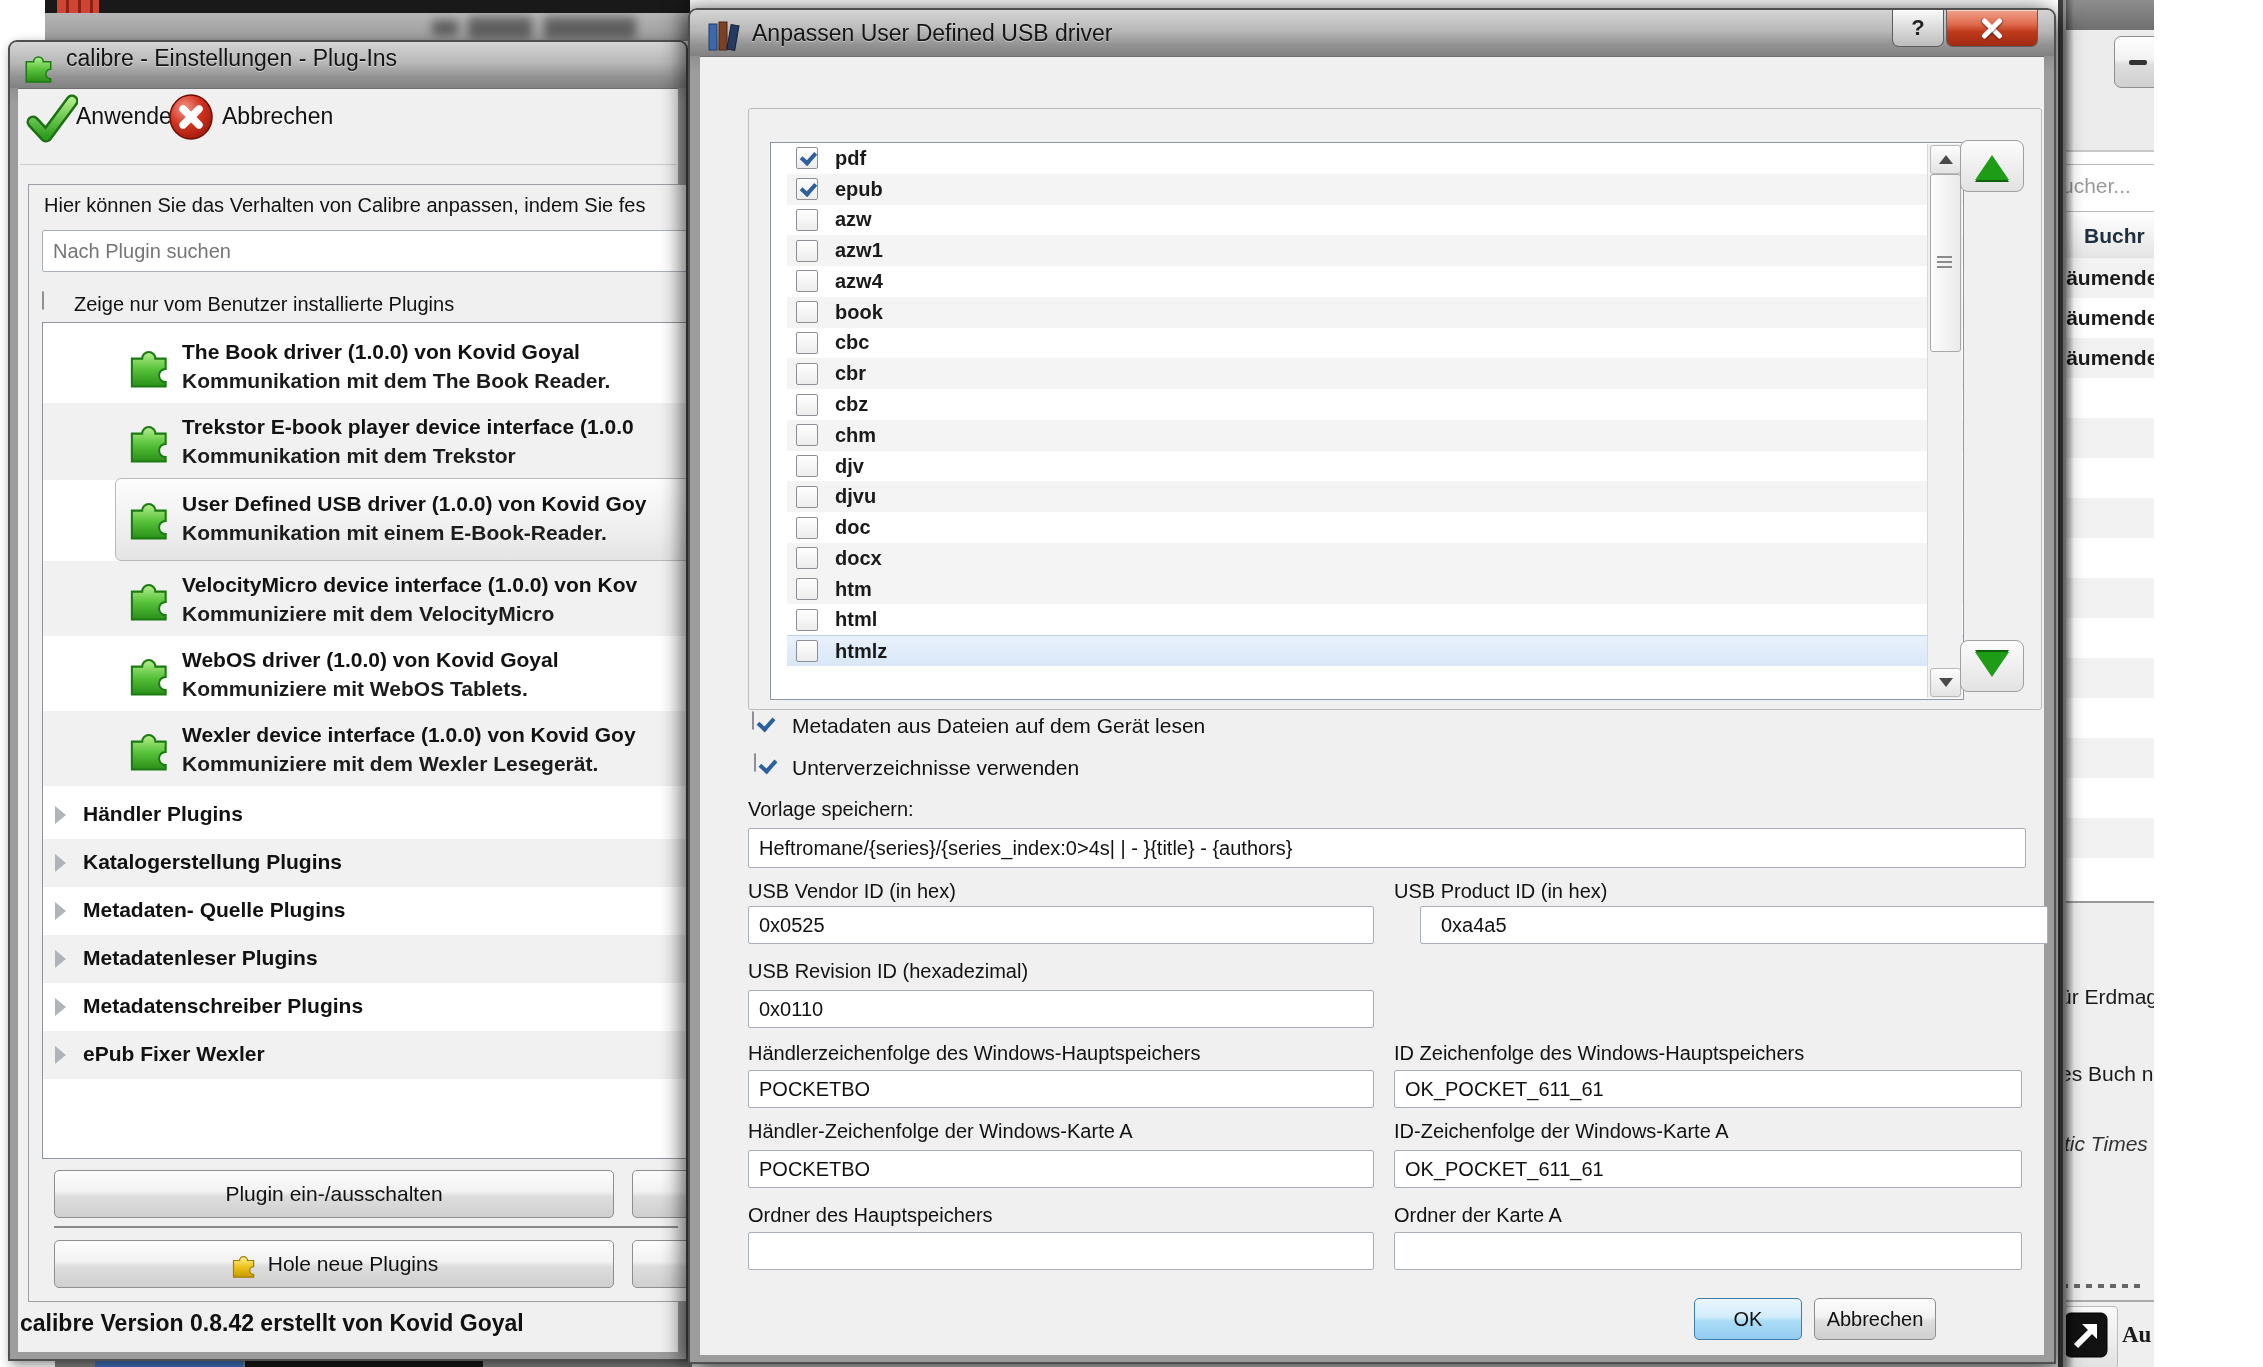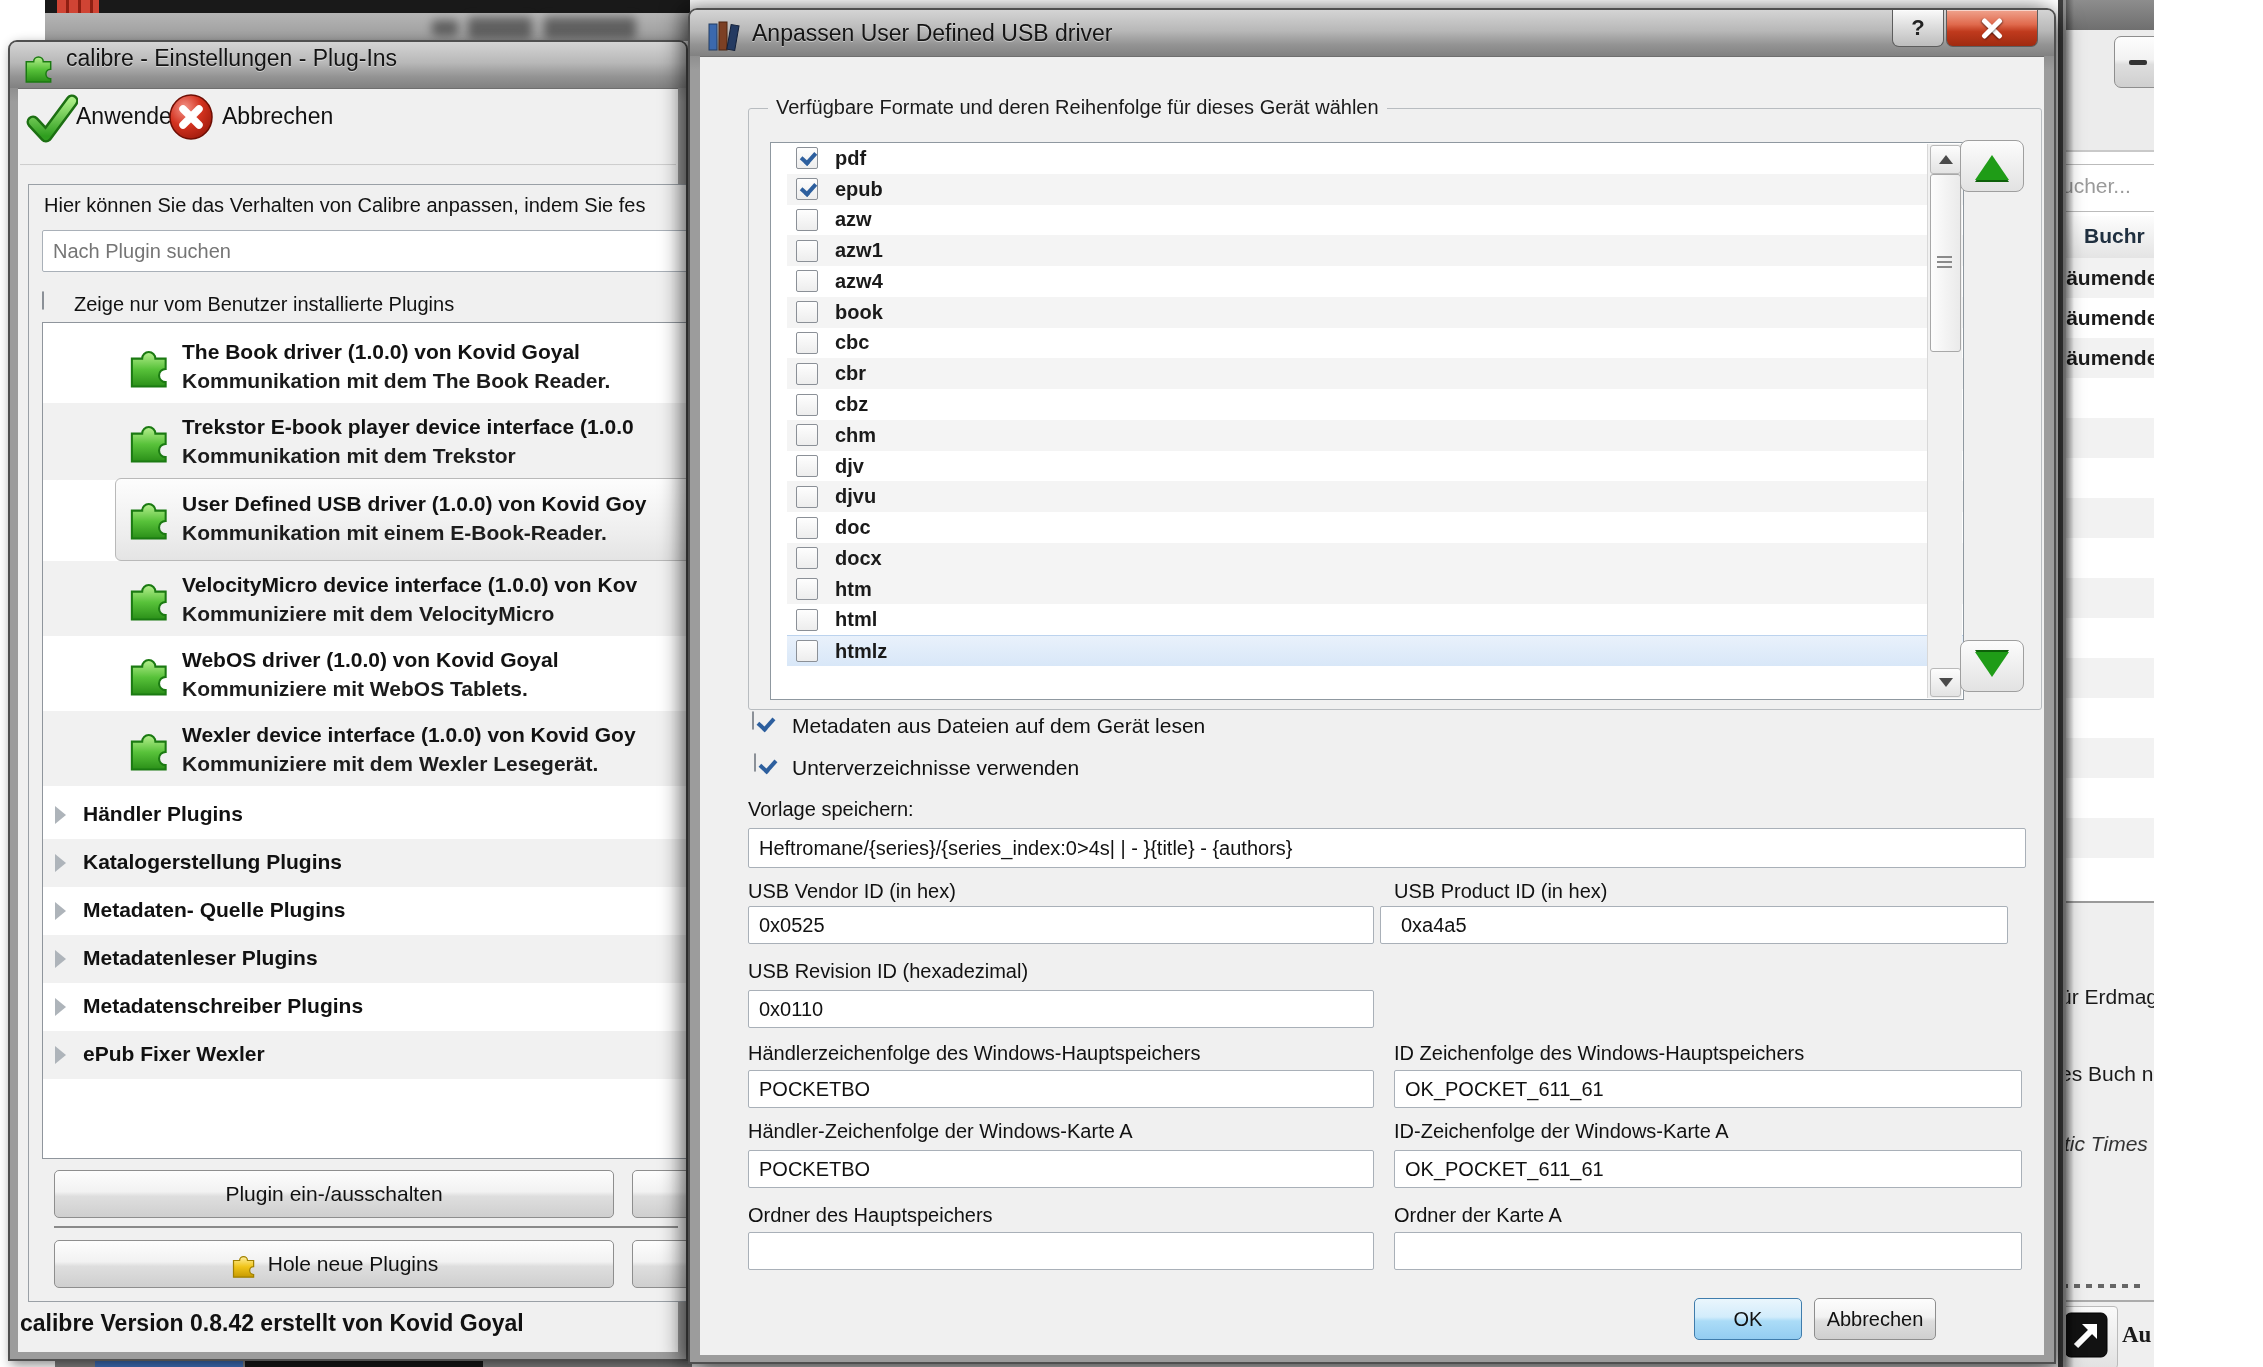--- a/index.html
+++ b/index.html
@@ -325,21 +325,20 @@
       <span>?</span>
     </div>
     <div class="cap-btn cap-close" style="right:16px;width:90px;height:36px;">
       <span class="xbar" style="transform:rotate(45deg);"></span>
       <span class="xbar" style="transform:rotate(-45deg);"></span>
     </div>
 
     <div class="client" style="left:10px;top:46px;width:1344px;height:1298px;"></div>
 
     
-    <span class="grouplabel nowrap" style="left:78px;top:86px;">Verfügbare Formate und deren Reihenfolge für dieses Gerät wählen</span>
     <div class="groupbox" style="left:58px;top:98px;width:1292px;height:600px;"></div>
 
     <div class="fmt-list" id="format-list" style="left:80px;top:132px;width:1176px;height:556px;padding-left:16px;">
 
     <div class="fmt-row">
           <span class="cb checked"></span>
           <span class="fmt-label">pdf</span>
         </div>
         <div class="fmt-row alt">
           <span class="cb checked"></span>
@@ -432,21 +431,21 @@
     <span class="abs nowrap" style="left:102px;top:746px;font-size:21px;">Unterverzeichnisse verwenden</span>
 
     <span class="abs nowrap" style="left:58px;top:788px;font-size:20px;">Vorlage speichern:</span>
     <input class="tinput" style="left: 58px; top: 818px; width: 1278px; height: 40px;" value="Heftromane/{series}/{series_index:0&gt;4s| | - }{title} - {authors}">
 
     
     <div id="field-grid">
         <div style="position: absolute; left: 58px; top: 870px; font-size: 20px; white-space: nowrap;">USB Vendor ID (in hex)</div>
         <input class="tinput" value="0x0525" style="left: 58px; top: 896px; width: 626px; height: 38px;">
         <div style="position: absolute; left: 704px; top: 870px; font-size: 20px; white-space: nowrap;">USB Product ID (in hex)</div>
-        <input class="tinput" value="0xa4a5" style="left: 690px; top: 896px; width: 628px; height: 38px; padding-left: 20px;">
+        <input class="tinput" value="0xa4a5" style="left: 730px; top: 896px; width: 628px; height: 38px; padding-left: 20px;">
         <div style="position: absolute; left: 58px; top: 950px; font-size: 20px; white-space: nowrap;">USB Revision ID (hexadezimal)</div>
         <input class="tinput" value="0x0110" style="left: 58px; top: 980px; width: 626px; height: 38px;">
         <div style="position: absolute; left: 58px; top: 1032px; font-size: 20px; white-space: nowrap;">Händlerzeichenfolge des Windows-Hauptspeichers</div>
         <input class="tinput" value="POCKETBO" style="left: 58px; top: 1060px; width: 626px; height: 38px;">
         <div style="position: absolute; left: 704px; top: 1032px; font-size: 20px; white-space: nowrap;">ID Zeichenfolge des Windows-Hauptspeichers</div>
         <input class="tinput" value="OK_POCKET_611_61" style="left: 704px; top: 1060px; width: 628px; height: 38px;">
         <div style="position: absolute; left: 58px; top: 1110px; font-size: 20px; white-space: nowrap;">Händler-Zeichenfolge der Windows-Karte A</div>
         <input class="tinput" value="POCKETBO" style="left: 58px; top: 1140px; width: 626px; height: 38px;">
         <div style="position: absolute; left: 704px; top: 1110px; font-size: 20px; white-space: nowrap;">ID-Zeichenfolge der Windows-Karte A</div>
         <input class="tinput" value="OK_POCKET_611_61" style="left: 704px; top: 1140px; width: 628px; height: 38px;">

